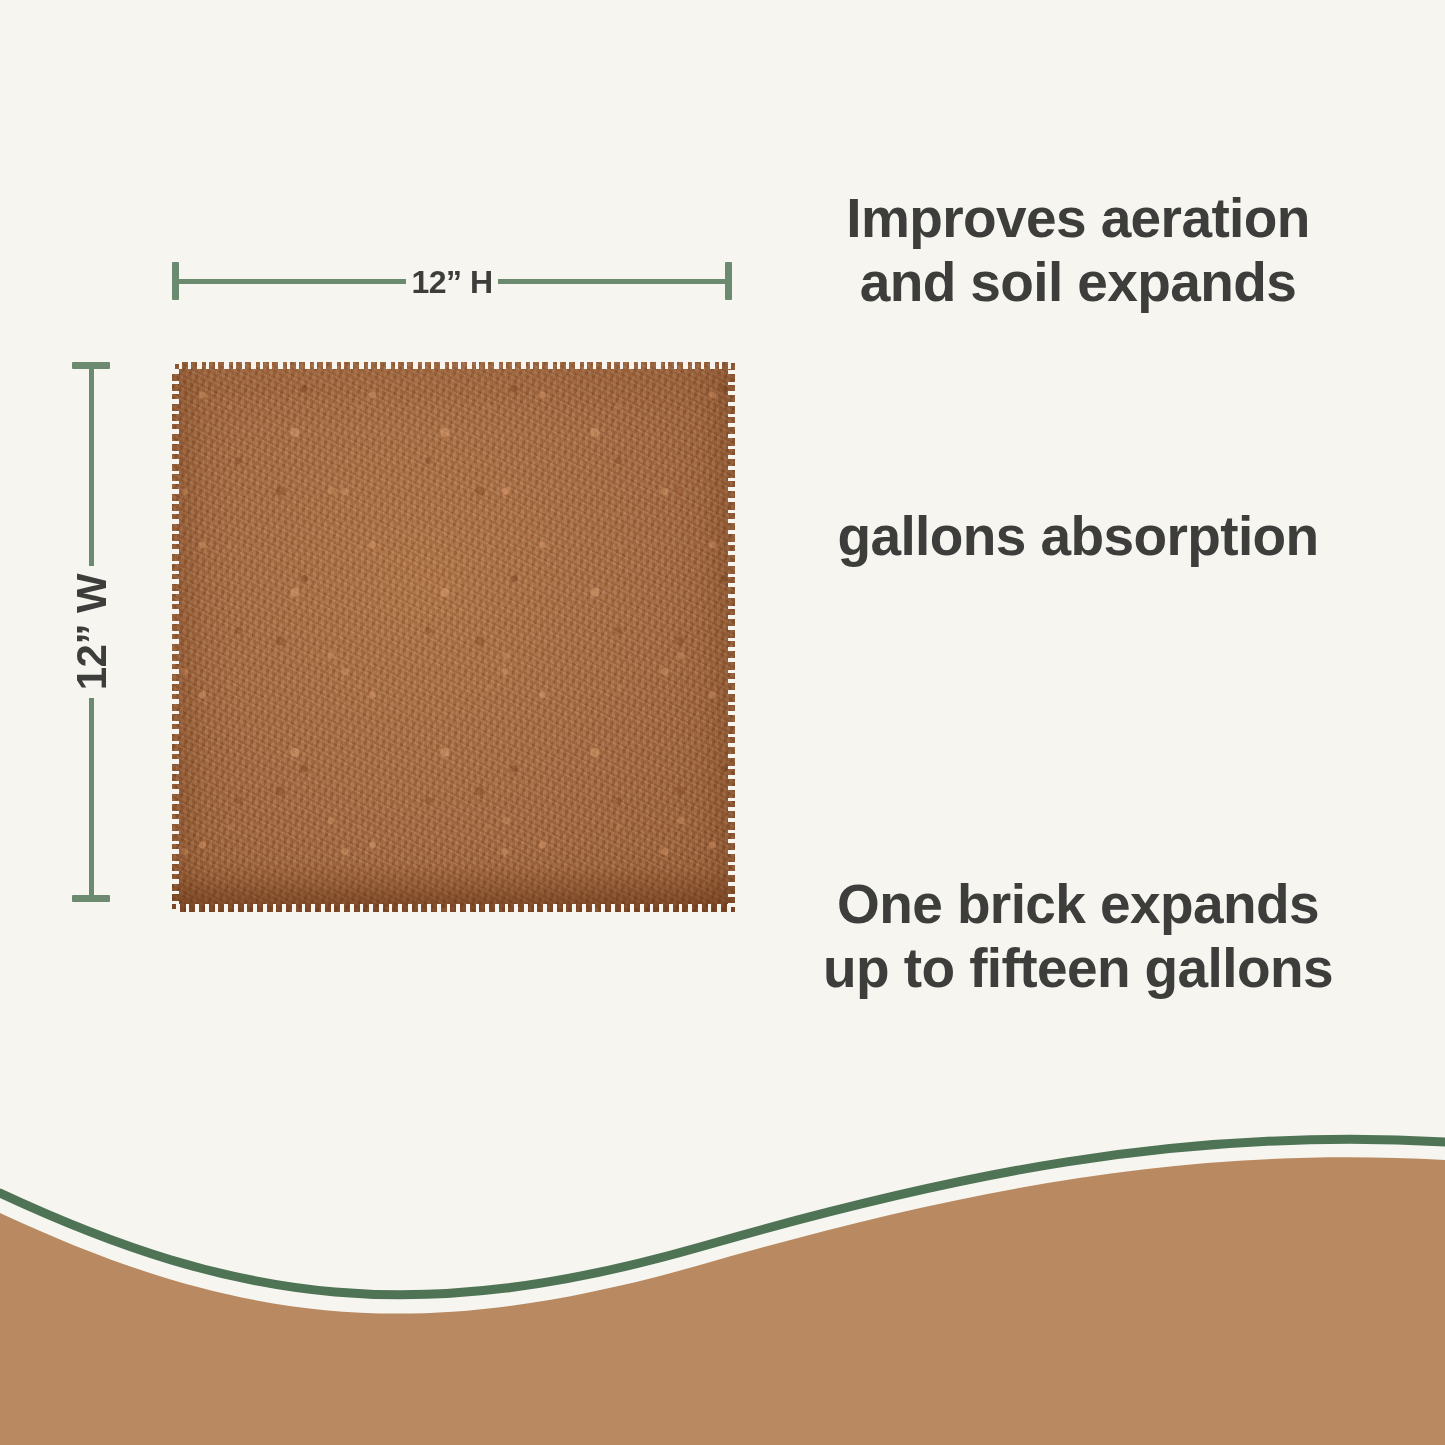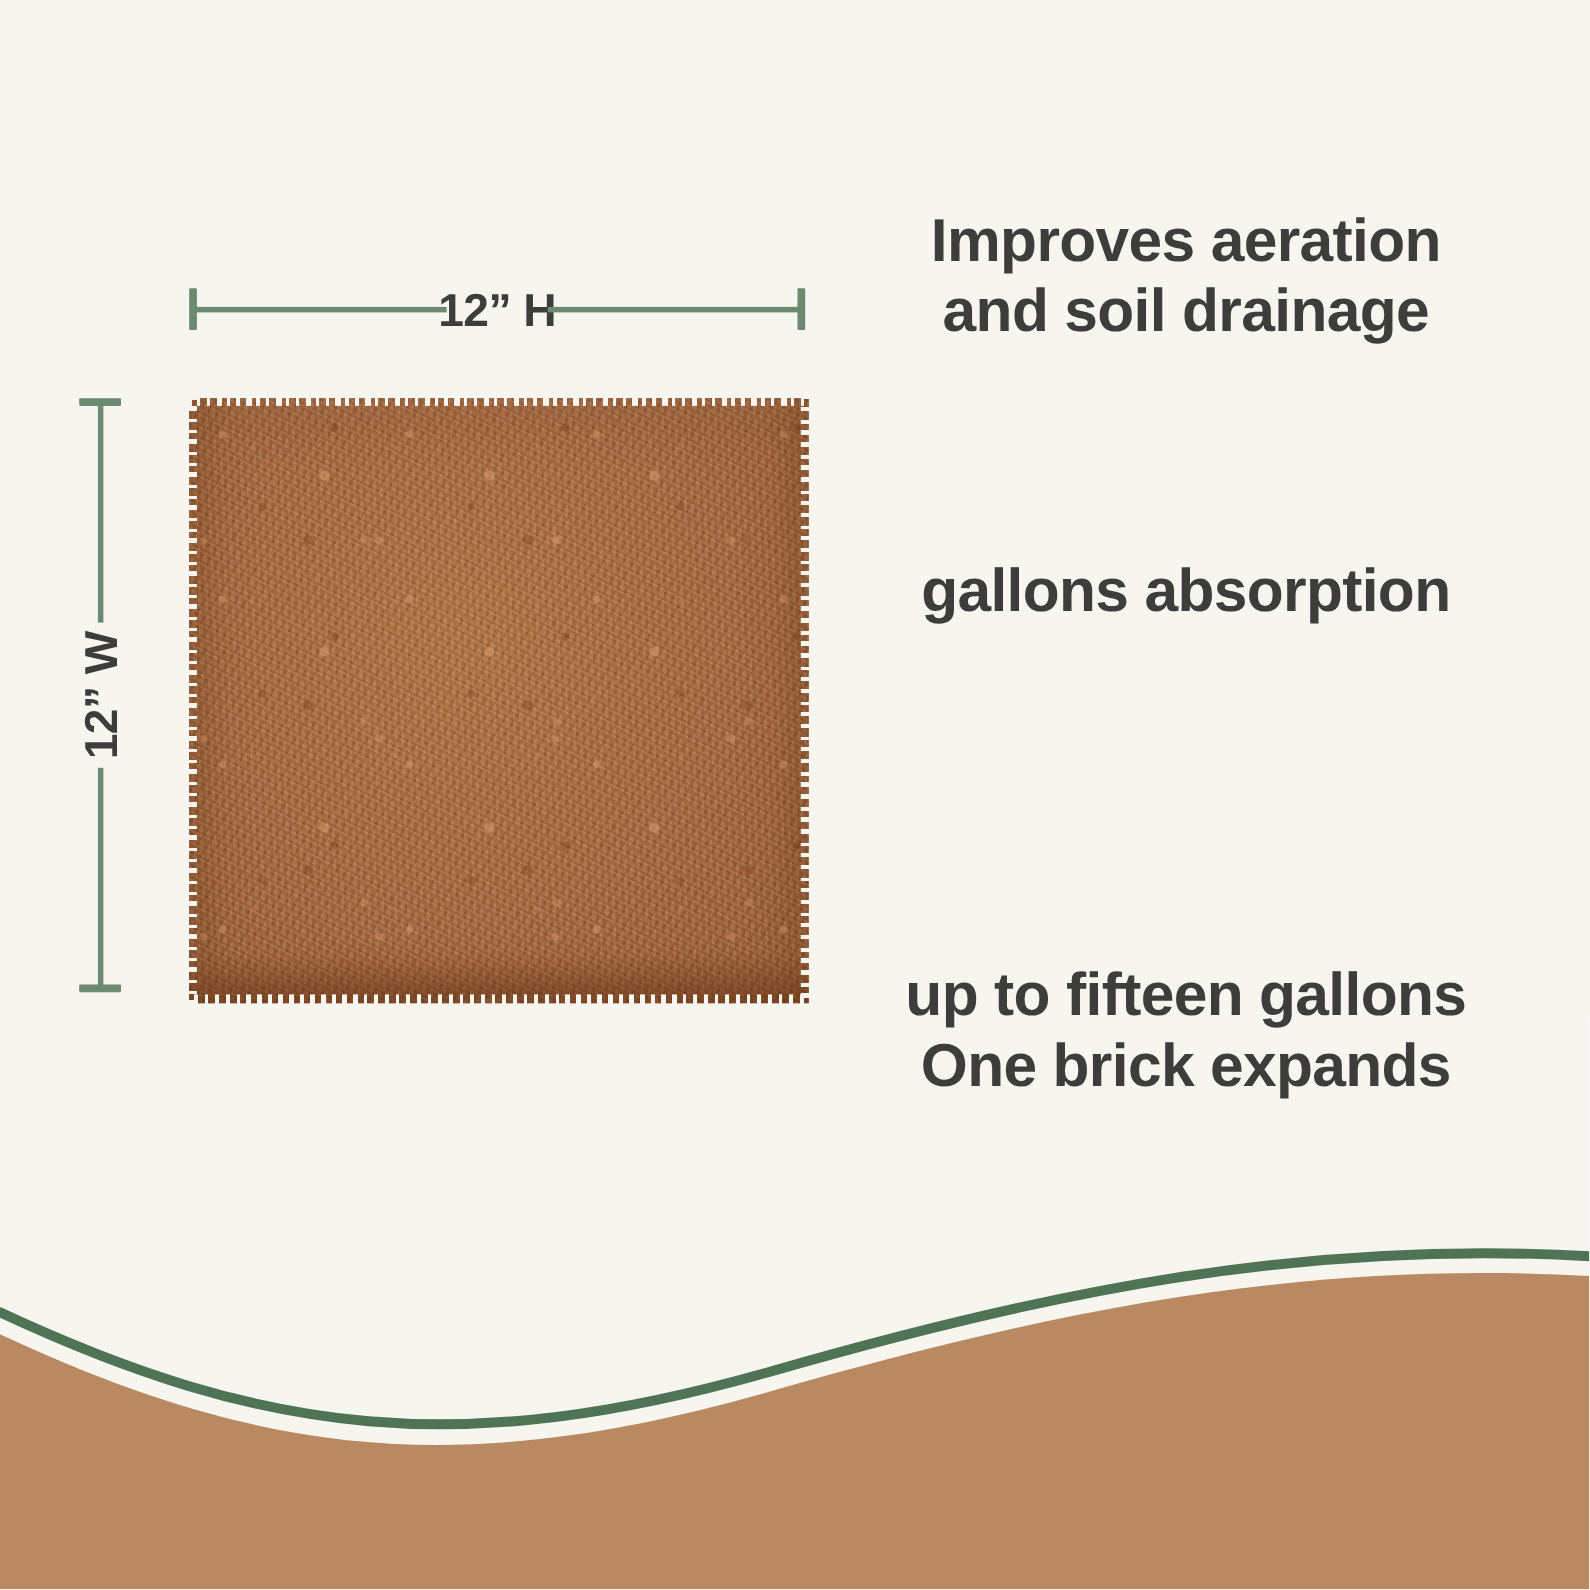--- a/index.html
+++ b/index.html
@@ -40,21 +40,21 @@
     height: 5px;
     background: #6b8a70;
   }
   .dim-h .rule.a { left: 6px;  width: 228px; }
   .dim-h .rule.b { right: 6px; width: 228px; }
   .dim-h .label {
     position: absolute;
     left: 50%;
     top: 50%;
     transform: translate(-50%, -50%);
-    font-size: 42px;
+    font-size: 32px;
     font-weight: 700;
     color: #3d3d3b;
     letter-spacing: -0.5px;
     white-space: nowrap;
   }
 
   .dim-v {
     position: absolute;
     left: 72px;
     top: 362px;
@@ -233,30 +233,30 @@
     <div class="edge top"></div>
     <div class="edge bottom"></div>
     <div class="edge left"></div>
     <div class="edge right"></div>
   </div>
 
   <div class="benefits">
 
     <div class="benefit b1">
       <span class="line">Improves aeration</span>
-      <span class="line">and soil drainage</span>
+      <span class="line">and soil expands</span>
     </div>
 
     <div class="benefit b2">
       <span class="line">gallons absorption</span>
     </div>
 
     <div class="benefit b3">
+      <span class="line">One brick expands</span>
       <span class="line">up to fifteen gallons</span>
-      <span class="line">One brick expands</span>
     </div>
 
   </div>
 
   <div class="wave">
     <svg viewBox="0 0 1445 330" preserveAspectRatio="none">
       <path d="M0,98 C240,210 420,230 700,150 C950,78 1180,30 1445,45 L1445,330 L0,330 Z" fill="#b98a61"></path>
       <path d="M0,78 C240,190 420,212 700,132 C950,60 1180,12 1445,27" fill="none" stroke="#4f7355" stroke-width="9" stroke-linecap="round"></path>
     </svg>
   </div>

